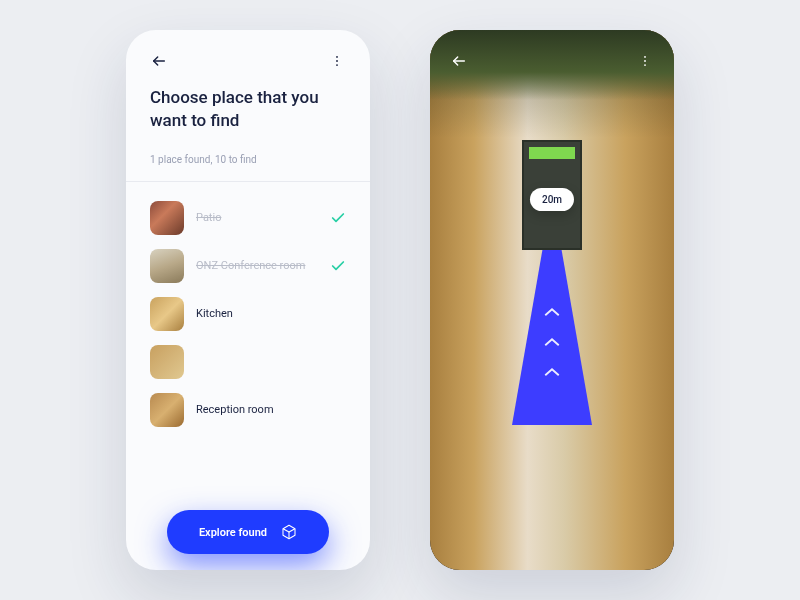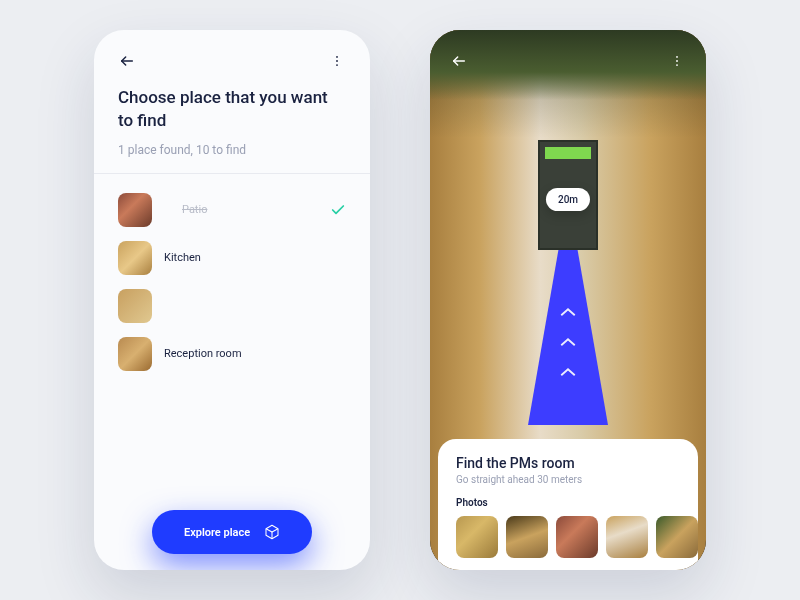--- a/index.html
+++ b/index.html
@@ -4,40 +4,40 @@
 <style>
 * { box-sizing: border-box; margin: 0; padding: 0; }
 body {
   background: #eceef2;
   font-family: -apple-system, BlinkMacSystemFont, "Segoe UI", Roboto, sans-serif;
   width: 800px; height: 600px;
   display: flex; align-items: center; justify-content: center;
   gap: 60px;
 }
 .phone {
-  width: 276px; height: 540px;
+  width: 244px; height: 540px;
   background: #fafbfd;
   border-radius: 30px;
   box-shadow: 0 25px 60px rgba(30,40,80,0.15);
   overflow: hidden;
   position: relative;
   display: flex; flex-direction: column;
 }
 
 .p1-header { padding: 22px 24px 16px; }
 .p1-topbar { display: flex; justify-content: space-between; align-items: center; margin-bottom: 16px; }
 .icon-btn { width: 18px; height: 18px; display: flex; align-items: center; justify-content: center; cursor: pointer; color: #1a2240; }
 .title { font-size: 17px; font-weight: 500; color: #1a2240; line-height: 1.35; }
-.subtitle { font-size: 12px; color: #9aa0b4; margin-top: 11px; }
+.subtitle { font-size: 10px; color: #9aa0b4; margin-top: 22px; }
 .divider { height: 1px; background: #e8eaf0; }
 .list { flex: 1; overflow: hidden; padding: 12px 20px 0; }
 .row { display: flex; align-items: center; gap: 12px; padding: 7px 4px; cursor: pointer; }
 .thumb { width: 34px; height: 34px; border-radius: 8px; flex-shrink: 0; }
 .row-label { font-size: 11px; color: #1a2240; flex: 1; }
-.row.done .row-label { color: #b8bcc8; text-decoration: line-through; margin-left: 18px; }
+.row.done .row-label { color: #b8bcc8; text-decoration: line-through; }
 .check { width: 16px; height: 16px; color: #28cfa5; }
 .cta-wrap { position: absolute; bottom: 16px; left: 0; right: 0; display: flex; justify-content: center; }
 .cta {
   background: #1f3cff; color: #fff; border-radius: 28px;
   padding: 14px 32px; font-size: 11px; font-weight: 600;
   display: flex; align-items: center; gap: 14px;
   box-shadow: 0 12px 30px rgba(31,60,255,0.55);
   cursor: pointer;
 }
 
@@ -130,35 +130,42 @@
   </div>
   <div class="divider"></div>
   <div class="list">
     <div class="row done">
       <div class="thumb t1"></div>
       <div class="row-label">Patio</div>
       <div class="check"><svg viewBox="0 0 24 24" width="16" height="16" fill="none" stroke="currentColor" stroke-width="2.6" stroke-linecap="round" stroke-linejoin="round">
             <polyline points="4 12 9 17 20 6"></polyline>
           </svg></div>
     </div>
+    <div class="row done">
+      <div class="thumb t2"></div>
+      <div class="row-label">ONZ Conference room</div>
+      <div class="check"><svg viewBox="0 0 24 24" width="16" height="16" fill="none" stroke="currentColor" stroke-width="2.6" stroke-linecap="round" stroke-linejoin="round">
+            <polyline points="4 12 9 17 20 6"></polyline>
+          </svg></div>
+    </div>
     <div class="row">
       <div class="thumb t3"></div>
       <div class="row-label">Kitchen</div>
     </div>
     <div class="row">
       <div class="thumb t5"></div>
     </div>
     <div class="row">
       <div class="thumb t6"></div>
       <div class="row-label">Reception room</div>
     </div>
   </div>
   <div class="cta-wrap">
     <div class="cta">
-      <span>Explore place</span>
+      <span>Explore found</span>
       <svg width="16" height="16" viewBox="0 0 24 24" fill="none" stroke="#fff" stroke-width="1.6" stroke-linejoin="round">
           <path d="M12 2 L21 7 L21 17 L12 22 L3 17 L3 7 Z"></path>
           <path d="M3 7 L12 12 L21 7"></path>
           <path d="M12 12 L12 22"></path>
         </svg>
     </div>
   </div>
 </div>
 
 <div class="phone p2">
@@ -185,25 +192,13 @@
         </svg>
     </div>
     <div class="icon-btn">
       <svg width="14" height="14" viewBox="0 0 24 24" fill="currentColor">
           <circle cx="12" cy="5" r="1.6"></circle>
           <circle cx="12" cy="12" r="1.6"></circle>
           <circle cx="12" cy="19" r="1.6"></circle>
         </svg>
     </div>
   </div>
-  <div class="card">
-    <div class="card-title">Find the PMs room</div>
-    <div class="card-sub">Go straight ahead 30 meters</div>
-    <div class="photos-label">Photos</div>
-    <div class="photos">
-      <div class="photo ph1"></div>
-      <div class="photo ph2"></div>
-      <div class="photo ph3"></div>
-      <div class="photo ph4"></div>
-      <div class="photo ph5"></div>
-    </div>
-  </div>
 </div>
 
 </body></html>

